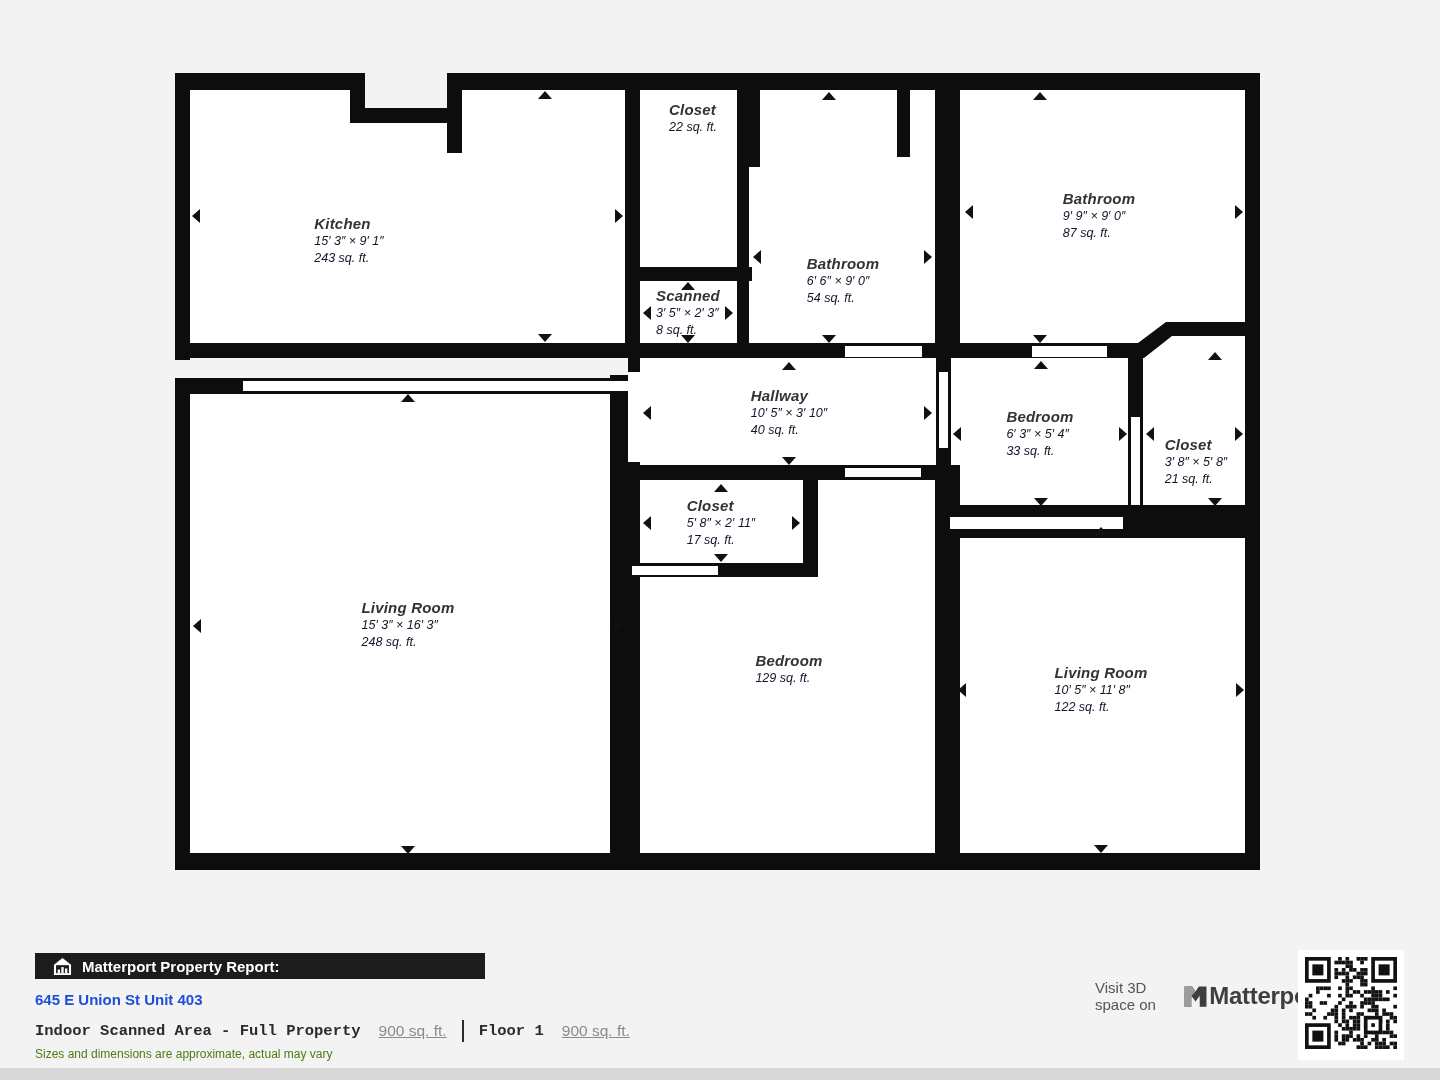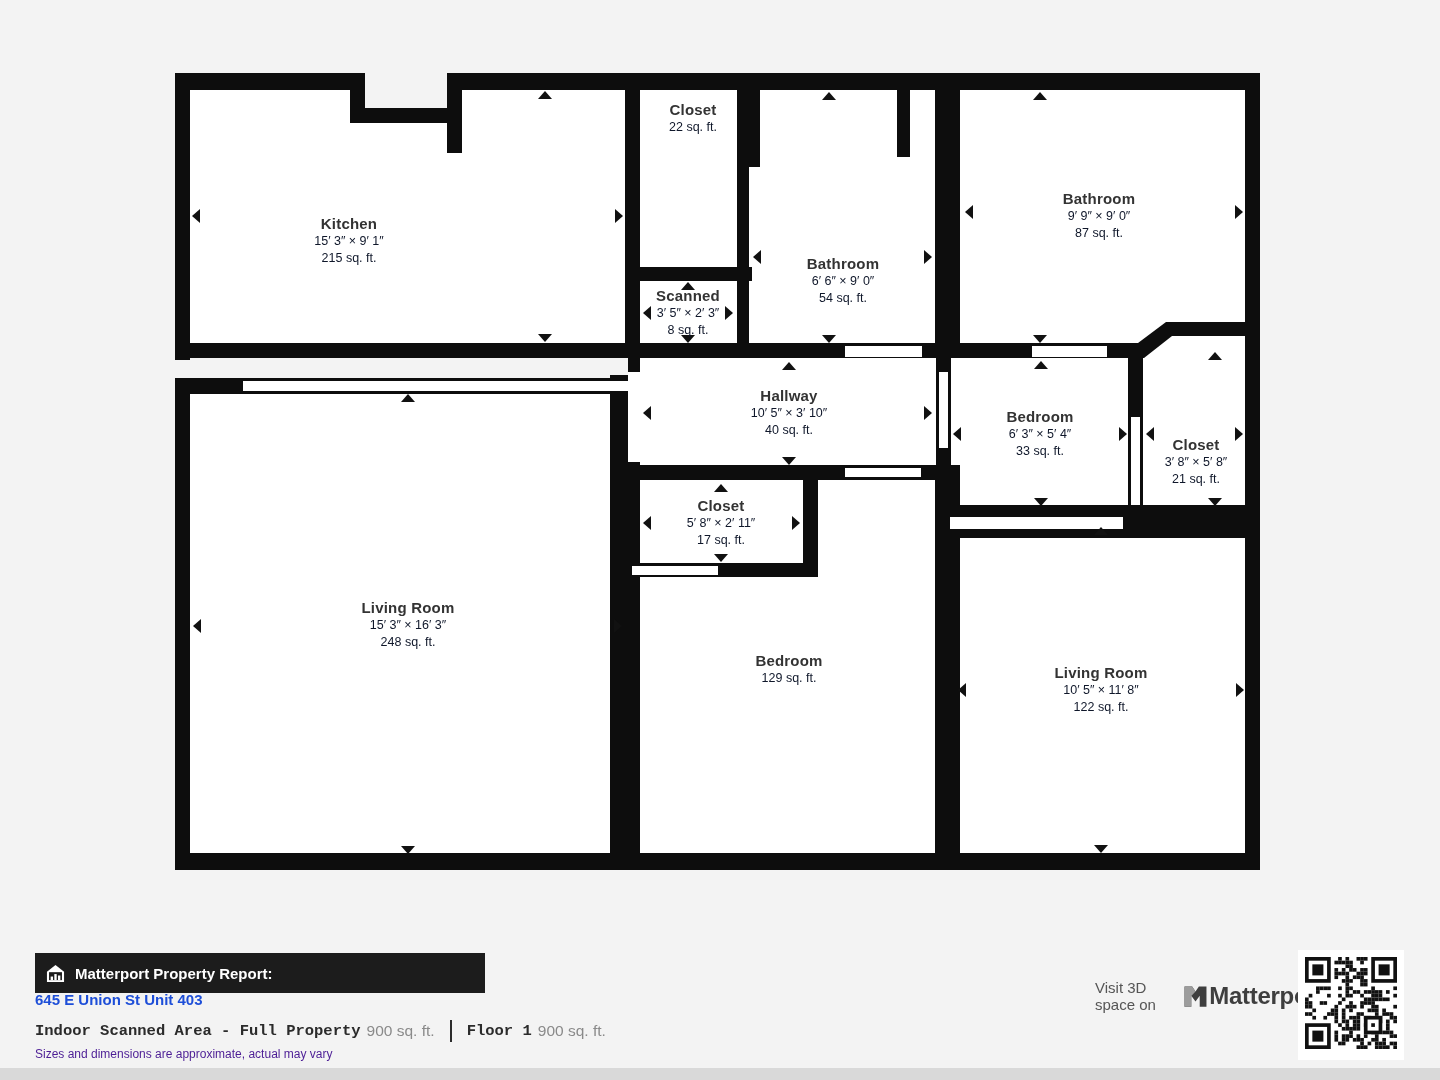--- a/index.html
+++ b/index.html
@@ -2,36 +2,36 @@
 <html><head>
 <meta charset="utf-8">
 <style>
   html,body{margin:0;padding:0;}
   body{
     width:1440px;height:1080px;position:relative;overflow:hidden;
     background:#f3f3f3;
     font-family:"Liberation Sans","DejaVu Sans",sans-serif;
   }
   #plan-svg{position:absolute;left:0;top:0;}
-  .room-label{position:absolute;transform:translateX(-50%);text-align:center;white-space:nowrap;z-index:5;}
+  .room-label{position:absolute;transform:translateX(-50%);white-space:nowrap;z-index:5;font-style:italic;}
   .room-name{font-weight:bold;font-size:15px;color:#333;line-height:18px;letter-spacing:.2px;}
   .room-dims,.room-area{font-size:12.5px;color:#0f172a;line-height:17px;}
   
   .report-banner{
-    position:absolute;left:35px;top:953px;width:450px;height:40px;
+    position:absolute;left:35px;top:953px;width:450px;height:26px;
     background:#1c1c1c;display:flex;align-items:center;gap:10px;
-    padding-left:11px;box-sizing:border-box;z-index:6;
+    padding-left:18px;box-sizing:border-box;z-index:6;
   }
   .report-banner-text{color:#fff;font-weight:bold;font-size:15px;}
   .property-address{position:absolute;left:35px;top:991px;font-size:15px;font-weight:bold;color:#1d4ed8;z-index:6;}
   .info-line{position:absolute;left:35px;top:1020px;font-size:15.5px;color:#2b2b2b;display:flex;align-items:center;z-index:6;}
   .info-label{font-weight:bold;color:#2b2b2b;font-family:Liberation Mono, monospace;}
-  .info-value{color:#8a8a8a;margin-left:6px;}
+  .info-value{color:#8a8a8a;margin-left:18px;text-decoration:underline;}
   .info-divider{display:inline-block;width:0;height:22px;border-left:2px solid #2b2b2b;margin:0 15px;}
-  .disclaimer{position:absolute;left:35px;top:1047px;font-size:12px;color:#4c1d95;z-index:6;}
+  .disclaimer{position:absolute;left:35px;top:1047px;font-size:12px;color:#4d7c0f;z-index:6;}
   .cta-block{position:absolute;left:1095px;top:979px;width:230px;display:flex;flex-direction:row;align-items:center;gap:5px;z-index:6;cursor:pointer;}
   .cta-text{font-size:15px;color:#555;}
   .logo-row{display:flex;align-items:center;gap:0;}
   .logo-word{font-size:24px;font-weight:bold;color:#3e3e3e;letter-spacing:-0.3px;}
   .qr-box{position:absolute;left:1298px;top:950px;background:#fff;padding:7px;z-index:6;}
   .bottom-strip{position:absolute;left:0;top:1068px;width:1440px;height:12px;background:#d9d9d9;z-index:6;}
 </style>
 </head>
 <body>
 
@@ -128,21 +128,21 @@
       <polygon points="1094,535 1108,535 1101,527" fill="#111"></polygon>
       <polygon points="1094,845 1108,845 1101,853" fill="#111"></polygon>
       <polygon points="966,683 966,697 958,690" fill="#111"></polygon>
       <polygon points="1236,683 1236,697 1244,690" fill="#111"></polygon>
     </g>
 </svg>
 
 <div class="room-label" style="left:349px;top:215px">
   <div class="room-name">Kitchen</div>
   <div class="room-dims">15′ 3″ × 9′ 1″</div>
-  <div class="room-area">215 sq. ft.</div>
+  <div class="room-area">243 sq. ft.</div>
 </div>
 <div class="room-label" style="left:693px;top:101px">
   <div class="room-name">Closet</div>
   <div class="room-dims"></div>
   <div class="room-area">22 sq. ft.</div>
 </div>
 <div class="room-label" style="left:843px;top:255px">
   <div class="room-name">Bathroom</div>
   <div class="room-dims">6′ 6″ × 9′ 0″</div>
   <div class="room-area">54 sq. ft.</div>

